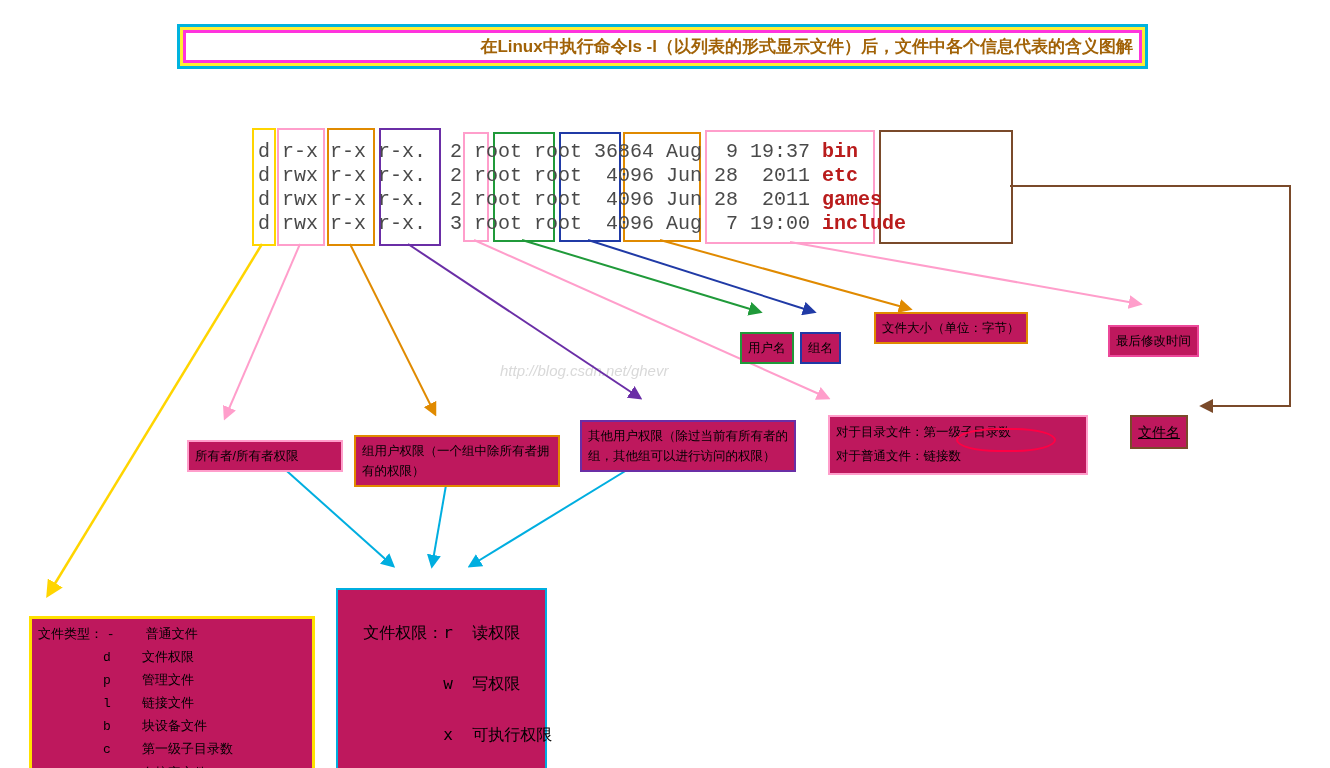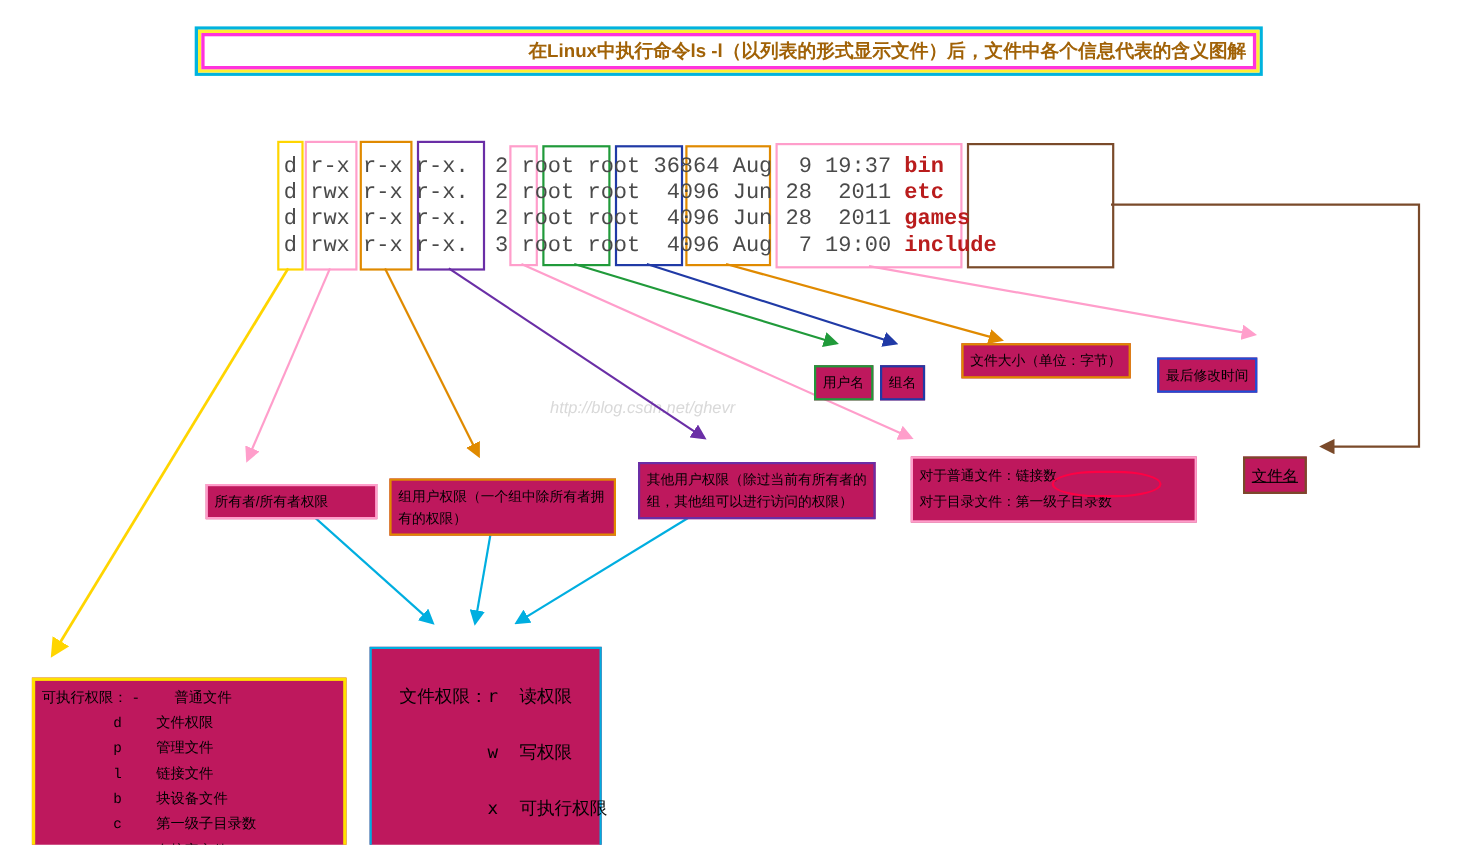--- a/index.html
+++ b/index.html
@@ -117,42 +117,42 @@
 <div class="colbox" style="top:132px;left:463px;width:22px;height:106px;border:2px solid #ff9ecb;"></div>
 <div class="colbox" style="top:132px;left:493px;width:58px;height:106px;border:2px solid #209a3a;"></div>
 <div class="colbox" style="top:132px;left:559px;width:58px;height:106px;border:2px solid #203aa6;"></div>
 <div class="colbox" style="top:132px;left:623px;width:74px;height:106px;border:2px solid #e08a00;"></div>
 <div class="colbox" style="top:130px;left:705px;width:166px;height:110px;border:2px solid #ff9ecb;"></div>
 <div class="colbox" style="top:130px;left:879px;width:130px;height:110px;border:2px solid #7a4a2a;"></div>
 
 <div class="box" style="top:312px;left:740px;border:2px solid #209a3a;">用户名</div>
 <div class="box" style="top:312px;left:800px;border:2px solid #203aa6;">组名</div>
 <div class="box" style="top:292px;left:874px;border:2px solid #e08a00;">文件大小（单位：字节）</div>
-<div class="box" style="top:305px;left:1052px;border:2px solid #1d4ed8;">最后修改时间</div>
+<div class="box" style="top:305px;left:1108px;border:2px solid #ec4899;">最后修改时间</div>
 <div class="box" style="top:395px;left:1130px;border:2px solid #7a4a2a;font-size:14px;text-decoration:underline;">文件名</div>
 
 <div class="box" style="top:420px;left:187px;width:140px;border:2px solid #ff9ecb;">所有者/所有者权限</div>
 <div class="box" style="top:415px;left:354px;width:190px;border:2px solid #e08a00;">组用户权限（一个组中除所有者拥有的权限）</div>
 <div class="box" style="top:400px;left:580px;width:200px;border:2px solid #6a2ea6;">其他用户权限（除过当前有所有者的组，其他组可以进行访问的权限）</div>
 
 <div class="box" style="top:395px;left:828px;width:244px;border:2px solid #ff9ecb;line-height:1.9;">
+  <div>对于目录文件：第一级子目录数</div>
   <div>对于普通文件：链接数</div>
-  <div>对于目录文件：第一级子目录数</div>
 </div>
 <div class="circ" style="top:428px;left:956px;"></div>
 
 <div class="box mono" style="top:568px;left:336px;width:195px;border:2px solid #00aee0;font-family:'Microsoft YaHei',monospace;font-size:16px;">
   <span>文件权限：</span><span>r  读权限</span><br>
   <span style="visibility:hidden;">文件权限：</span><span>w  写权限</span><br>
   <span style="visibility:hidden;">文件权限：</span><span>x  可执行权限</span><br>
   <span style="visibility:hidden;">文件权限：</span><span>-  无权限</span>
 </div>
 
 <div class="box" style="top:596px;left:29px;width:268px;border:3px solid #ffe100;line-height:1.7;font-size:13px;">
-  <span>可执行权限：</span>
+  <span>文件类型：</span>
   <span class="mono">-    普通文件</span><br>
   <span style="visibility:hidden;">文件类型：</span><span class="mono">d    文件权限</span><br>
   <span style="visibility:hidden;">文件类型：</span><span class="mono">p    管理文件</span><br>
   <span style="visibility:hidden;">文件类型：</span><span class="mono">l    链接文件</span><br>
   <span style="visibility:hidden;">文件类型：</span><span class="mono">b    块设备文件</span><br>
   <span style="visibility:hidden;">文件类型：</span><span class="mono">c    第一级子目录数</span><br>
   <span style="visibility:hidden;">文件类型：</span><span class="mono">s    套接字文件</span>
 </div>
 
 <svg class="arrows">

